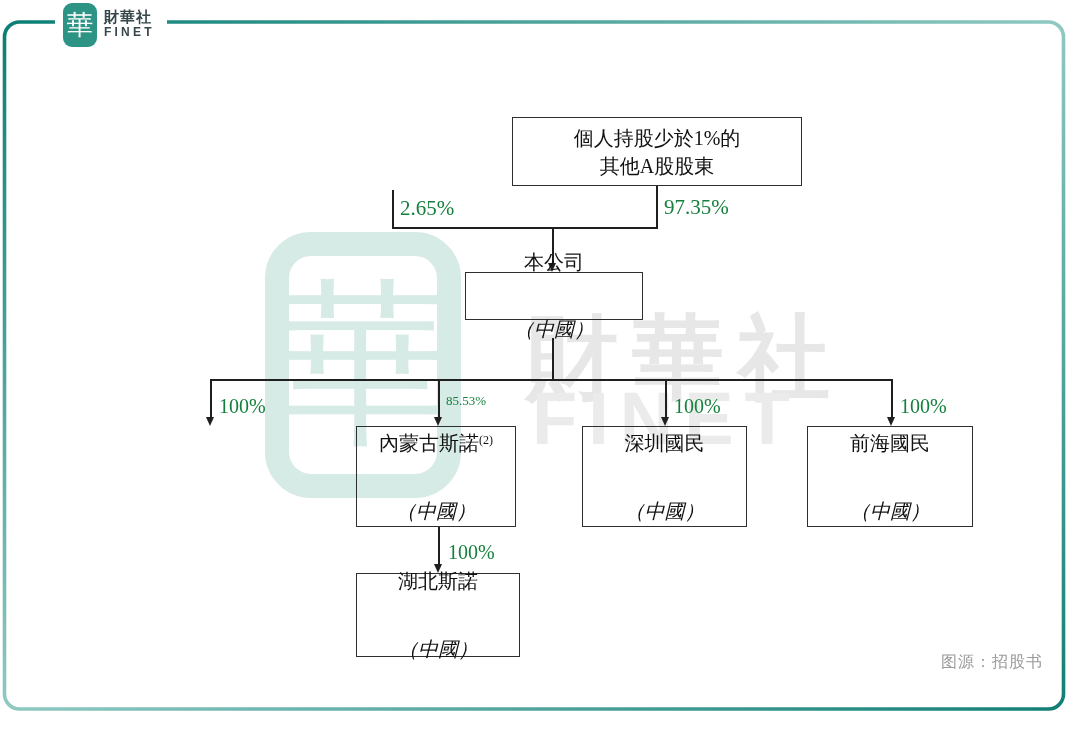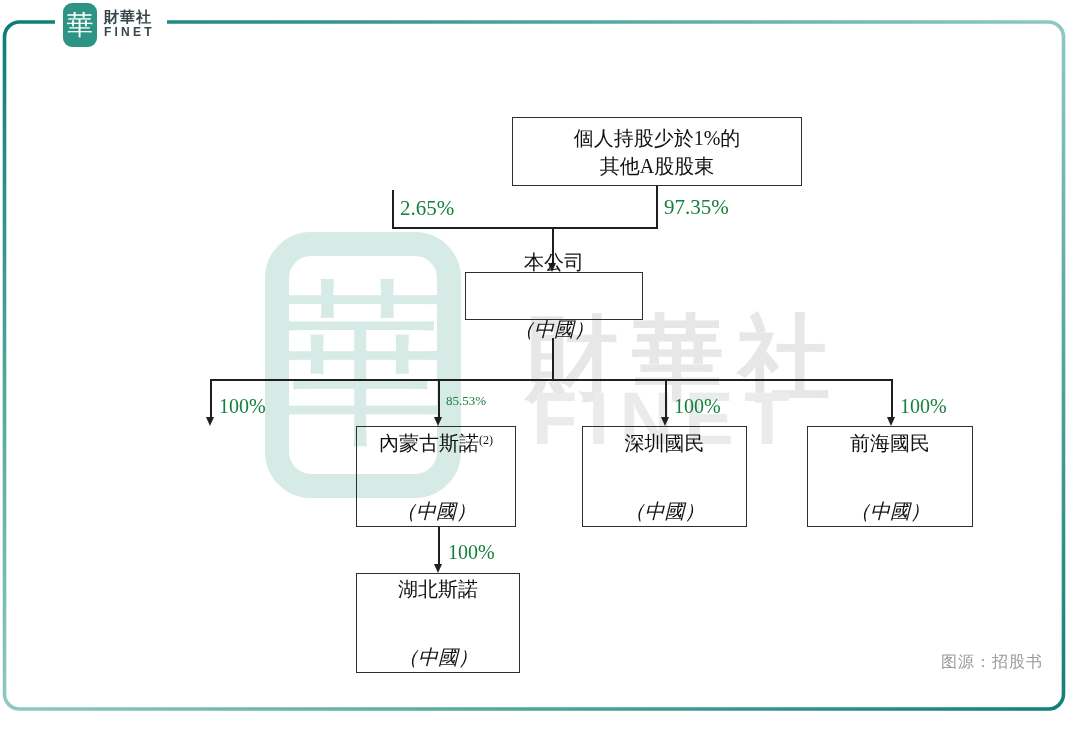--- a/index.html
+++ b/index.html
@@ -134,21 +134,21 @@
       <div class="region">（中國）</div>
     </div>
     <div class="node" style="left:807px;top:426px;width:166px;height:101px;line-height:1.5;">
       <div>前海國民</div>
       <div class="region">（中國）</div>
     </div>
 
     <div class="vline" style="left:438px;top:527px;height:38px;"></div>
     <div class="arrow-down" style="left:434px;top:564px;"></div>
     <div class="pct" style="left:448px;top:541px;font-size:20px;">100%</div>
-    <div class="node" style="left:356px;top:573px;width:164px;height:100px;line-height:1.5;">
+    <div class="node" style="left:356px;top:573px;width:164px;height:84px;line-height:1.5;">
       <div>湖北斯諾</div>
       <div class="region">（中國）</div>
     </div>
 
   </div>
 
   <div class="source-note">图源：招股书</div>
 
 </div>
 

